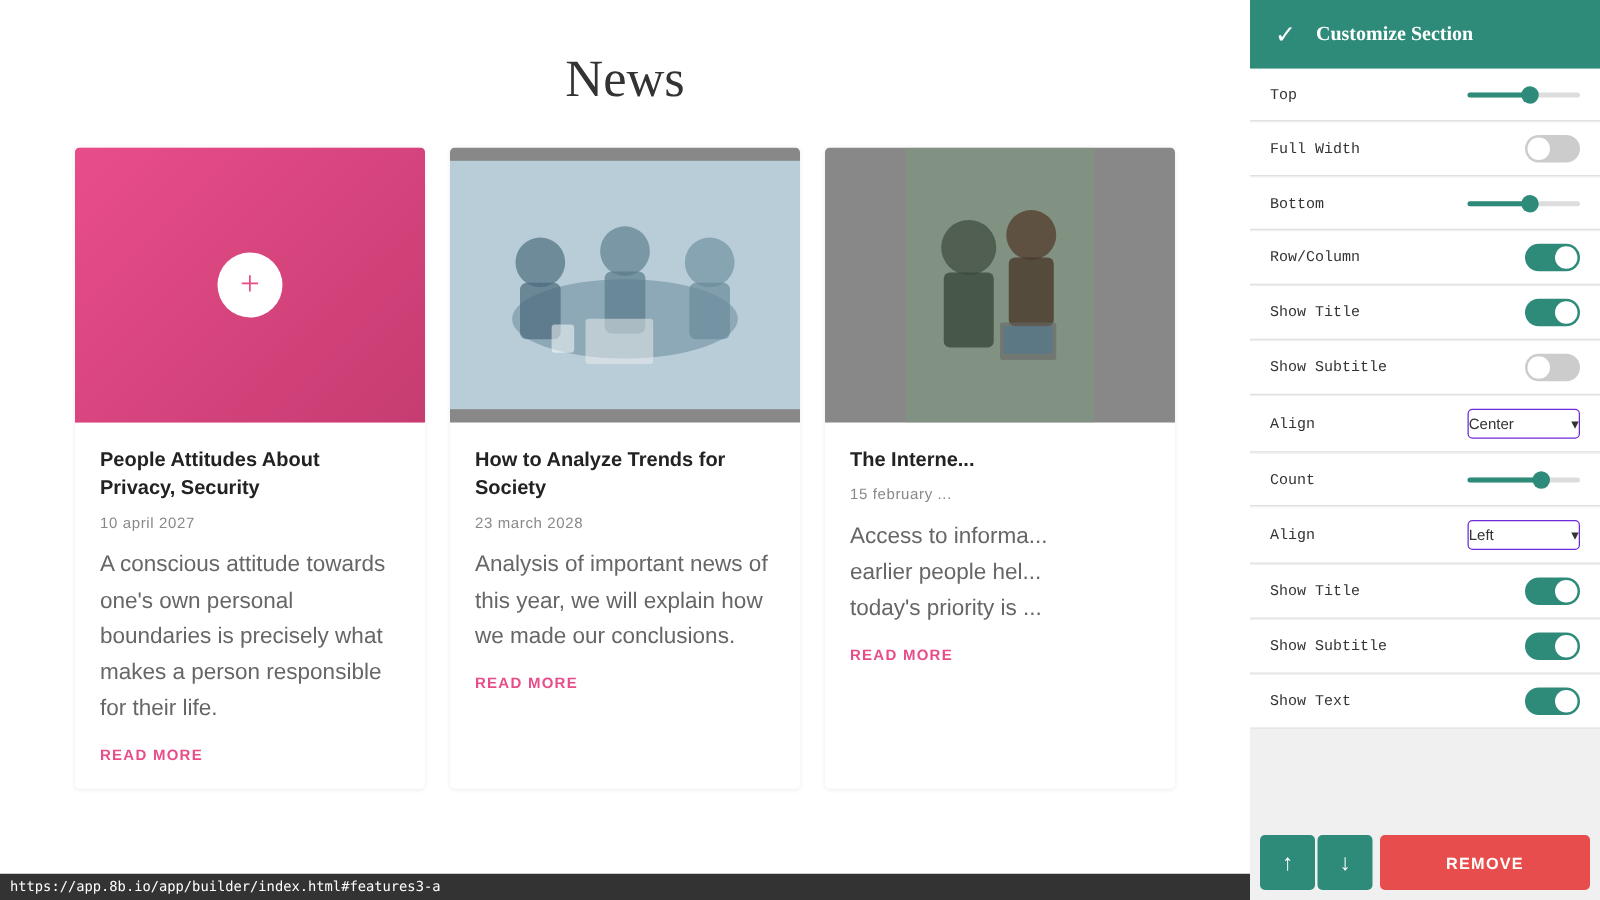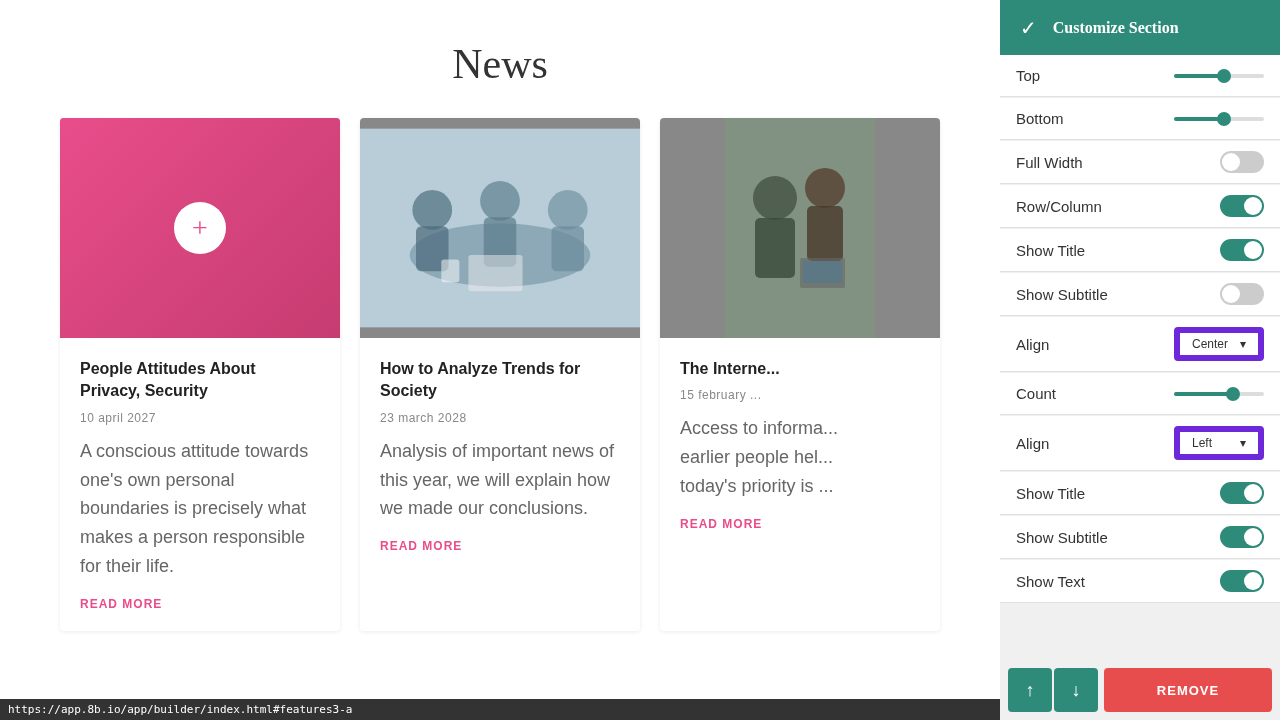--- a/index.html
+++ b/index.html
@@ -200,23 +200,23 @@
       align-items: center;
       justify-content: space-between;
       padding: 10px 16px;
       border-bottom: 1px solid #e0e0e0;
       background: #fff;
       margin-bottom: 1px;
       min-height: 42px;
     }
 
     .setting-label {
-      font-size: 15px;
+      font-size: 12px;
       color: #333;
-      font-family: Liberation Sans, sans-serif;
+      font-family: Liberation Mono, monospace;
     }
 
     
     .toggle {
       width: 44px;
       height: 22px;
       border-radius: 11px;
       position: relative;
       cursor: pointer;
       flex-shrink: 0;
@@ -276,23 +276,23 @@
       border-radius: 50%;
       background: #2e8b7a;
       position: absolute;
       top: -5px;
       transform: translateX(-50%);
       cursor: pointer;
     }
 
     
     .dropdown-select {
-      border: 6px solid #6d28d9;
+      border: 1px solid #6d28d9;
       border-radius: 4px;
-      padding: 4px 12px;
+      padding: 4px 0;
       font-size: 12px;
       background: #fff;
       color: #333;
       cursor: pointer;
       display: flex;
       align-items: center;
       gap: 10px;
       min-width: 90px;
       justify-content: space-between;
       font-family: Arial, sans-serif;
@@ -432,35 +432,35 @@
       <span class="setting-label">Top</span>
       <div class="slider-container">
         <div class="slider-track">
           <div class="slider-fill" style="width: 55%;"></div>
           <div class="slider-thumb" style="left: 55%;"></div>
         </div>
       </div>
     </div>
 
     <div class="setting-row">
+      <span class="setting-label">Full Width</span>
+      <div class="toggle toggle-off"></div>
+    </div>
+
+    <div class="setting-row">
       <span class="setting-label">Bottom</span>
       <div class="slider-container">
         <div class="slider-track">
           <div class="slider-fill" style="width: 55%;"></div>
           <div class="slider-thumb" style="left: 55%;"></div>
         </div>
       </div>
     </div>
 
     <div class="setting-row">
-      <span class="setting-label">Full Width</span>
-      <div class="toggle toggle-off"></div>
-    </div>
-
-    <div class="setting-row">
       <span class="setting-label">Row/Column</span>
       <div class="toggle toggle-on"></div>
     </div>
 
     <div class="setting-row">
       <span class="setting-label">Show Title</span>
       <div class="toggle toggle-on"></div>
     </div>
 
     <div class="setting-row">

